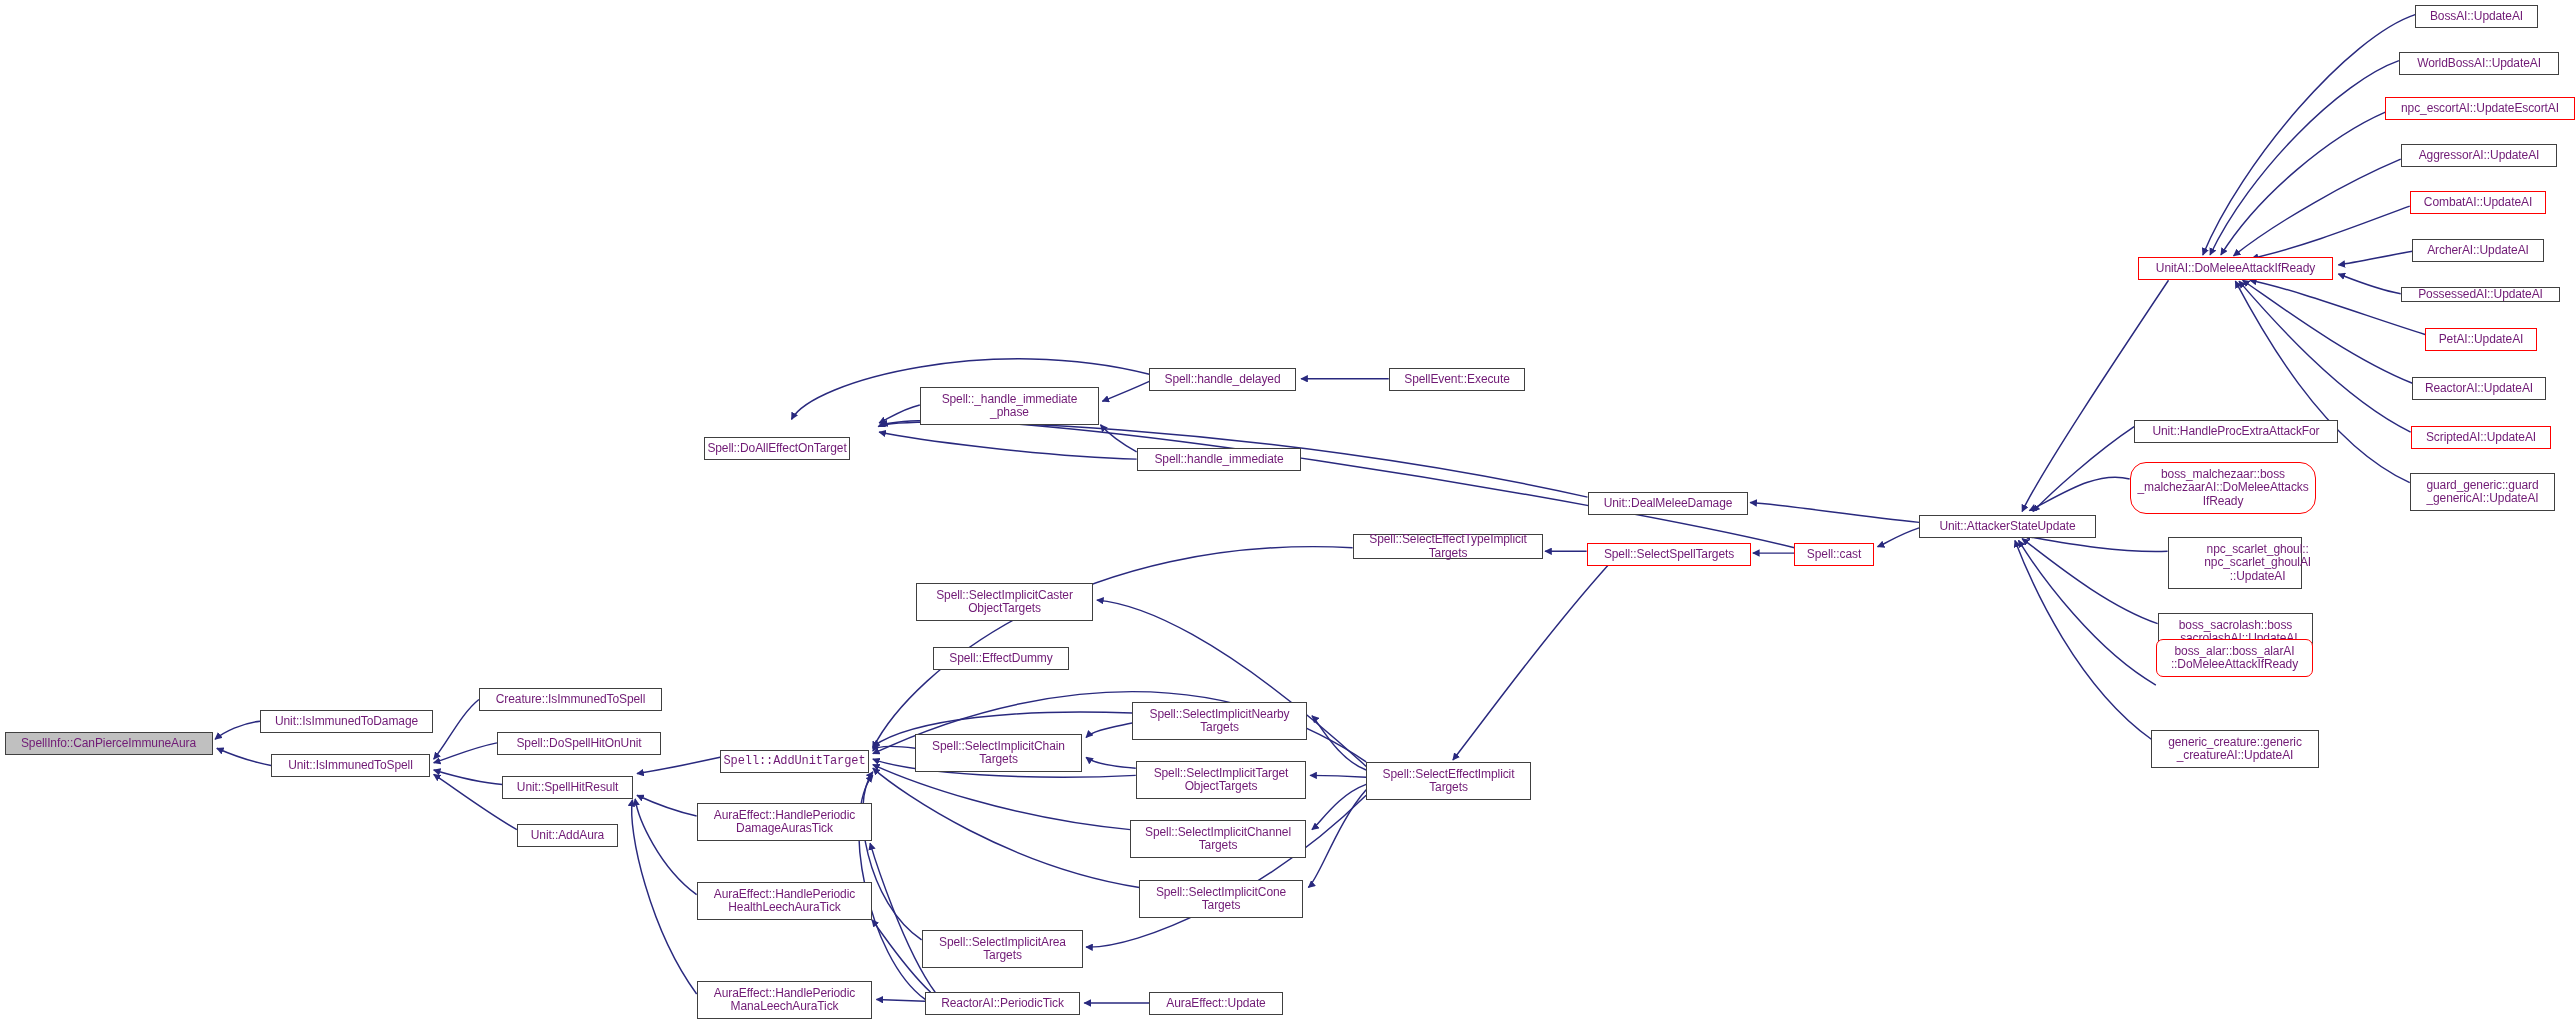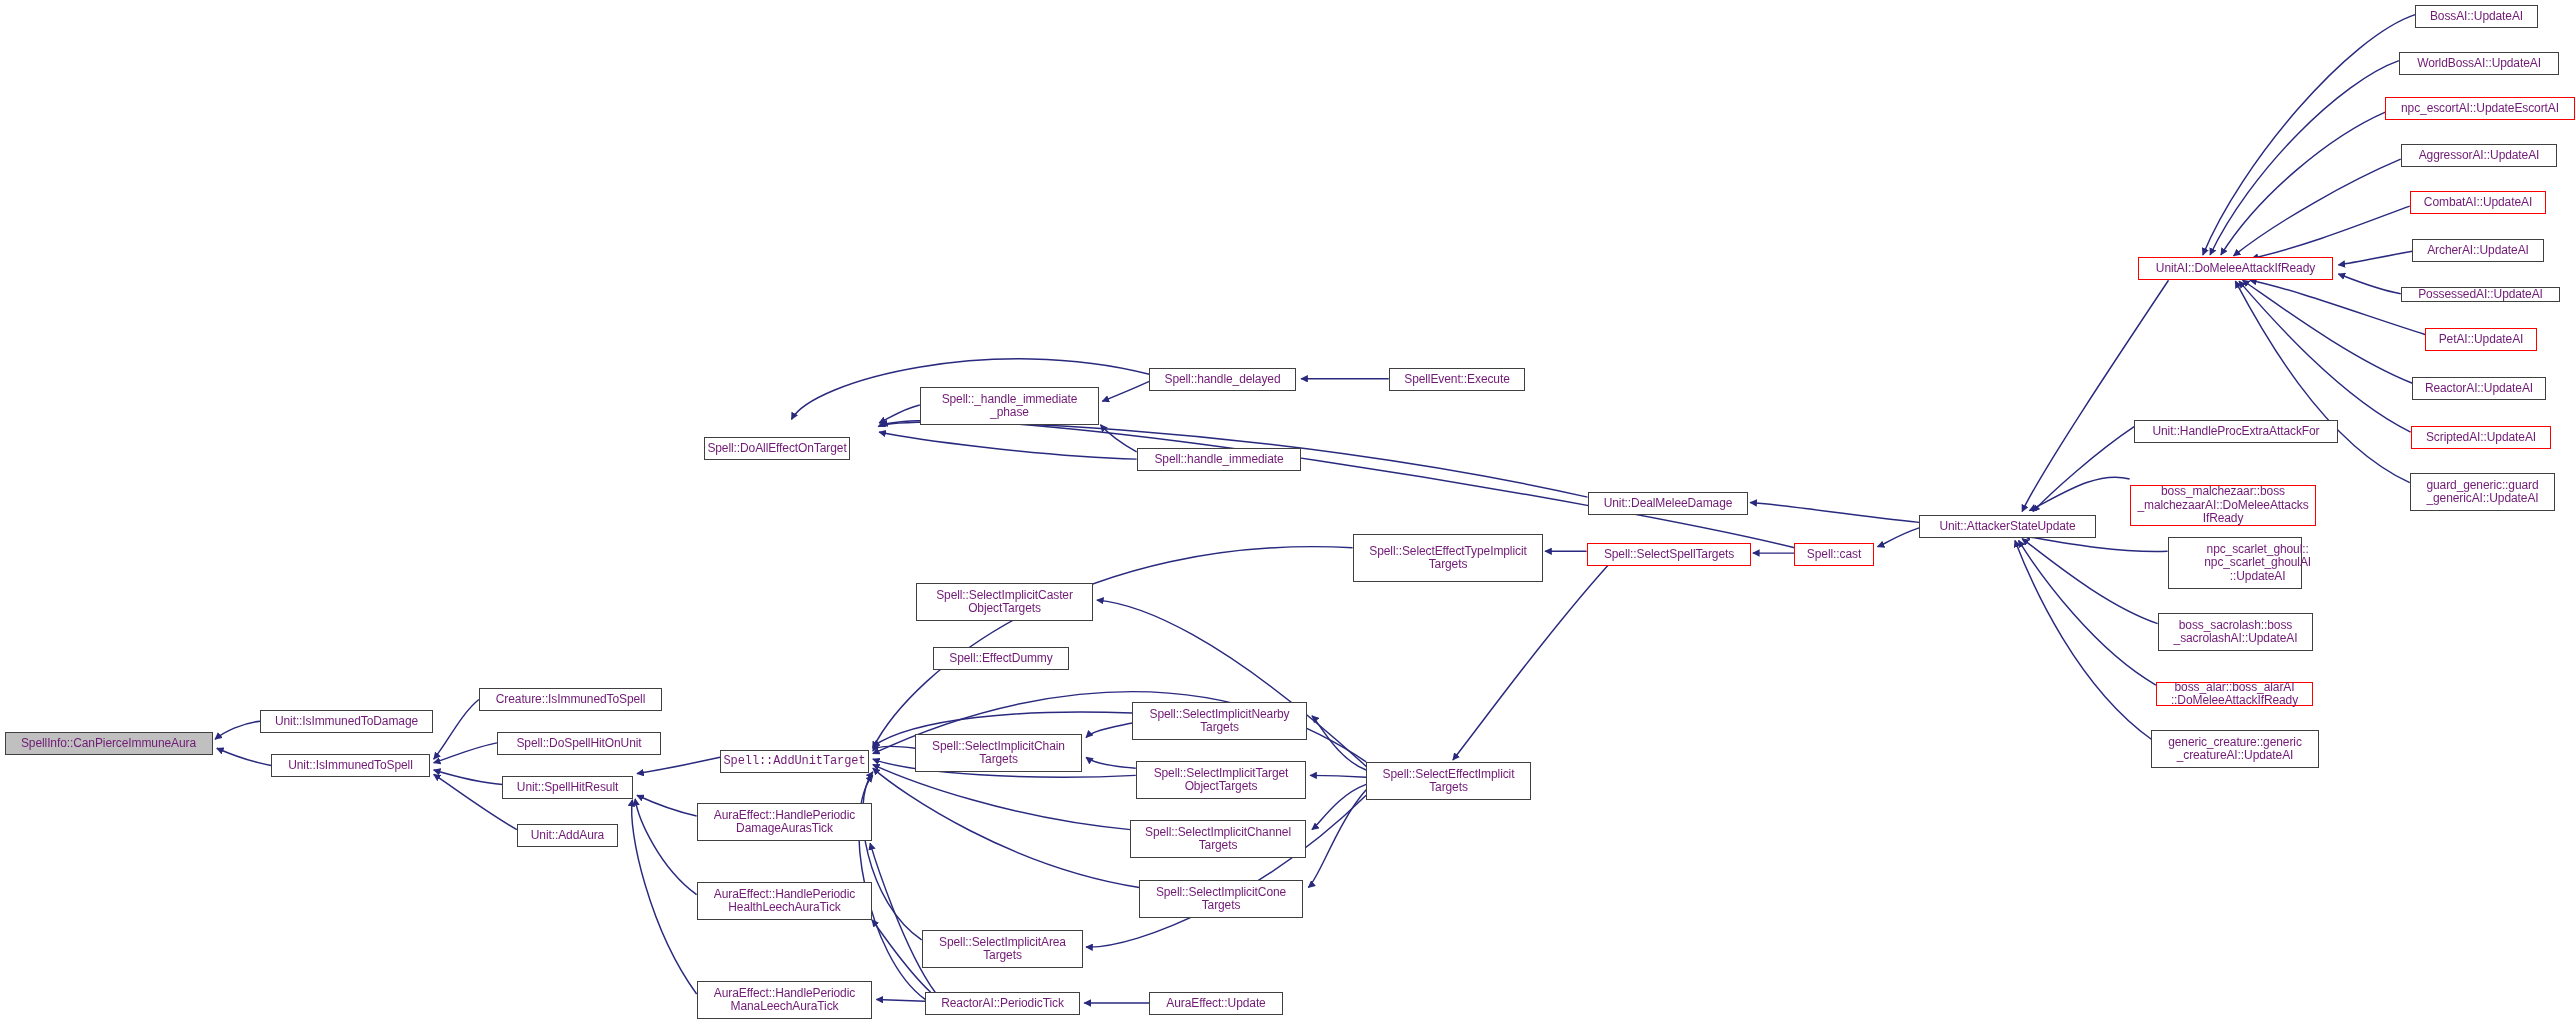--- a/index.html
+++ b/index.html
@@ -131,43 +131,43 @@
       <div class="node" style="left: 1130px; top: 820px; width: 176px; height: 38px;">Spell::SelectImplicitChannel
 Targets</div>
       <div class="node" style="left: 1139px; top: 880px; width: 164px; height: 38px;">Spell::SelectImplicitCone
 Targets</div>
       <div class="node" style="left: 1149px; top: 992px; width: 134px; height: 22.6px;">AuraEffect::Update</div>
       <div class="node" style="left: 916px; top: 583px; width: 177px; height: 38px;">Spell::SelectImplicitCaster
 ObjectTargets</div>
       <div class="node" style="left: 933px; top: 647px; width: 136px; height: 22.6px;">Spell::EffectDummy</div>
       <div class="node" style="left: 1366px; top: 762px; width: 165px; height: 38px;">Spell::SelectEffectImplicit
 Targets</div>
-      <div class="node" style="left: 1353px; top: 534px; width: 190px; height: 48px;">Spell::SelectEffectTypeImplicit
+      <div class="node" style="left: 1353px; top: 534px; width: 190px; height: 25px;">Spell::SelectEffectTypeImplicit
 Targets</div>
       <div class="node" style="left: 704px; top: 437px; width: 146px; height: 22.6px;">Spell::DoAllEffectOnTarget</div>
       <div class="node" style="left: 920px; top: 387px; width: 179px; height: 38px;">Spell::_handle_immediate
 _phase</div>
       <div class="node" style="left: 1149px; top: 368px; width: 147px; height: 22.6px;">Spell::handle_delayed</div>
       <div class="node" style="left: 1389px; top: 368px; width: 136px; height: 22.6px;">SpellEvent::Execute</div>
       <div class="node" style="left: 1137px; top: 448px; width: 164px; height: 22.6px;">Spell::handle_immediate</div>
       <div class="node" style="left: 1588px; top: 492px; width: 160px; height: 22.6px;">Unit::DealMeleeDamage</div>
       <div class="node red" style="left: 1587px; top: 543px; width: 164px; height: 22.6px;">Spell::SelectSpellTargets</div>
       <div class="node red" style="left: 1794px; top: 543px; width: 80px; height: 22.6px;">Spell::cast</div>
       <div class="node" style="left: 1919px; top: 515px; width: 177px; height: 22.6px;">Unit::AttackerStateUpdate</div>
       <div class="node red" style="left: 2138px; top: 257px; width: 195px; height: 22.6px;">UnitAI::DoMeleeAttackIfReady</div>
       <div class="node" style="left: 2134px; top: 420px; width: 204px; height: 22.6px;">Unit::HandleProcExtraAttackFor</div>
-      <div class="node red" style="left: 2130px; top: 485px; width: 186px; height: 41px;">boss_malchezaar::boss
+      <div class="node red" style="left: 2130px; top: 462px; width: 186px; height: 52px; border-radius: 16px;">boss_malchezaar::boss
 _malchezaarAI::DoMeleeAttacks
 IfReady</div>
       <div class="node" style="left: 2168px; top: 537px; width: 134px; height: 52px; padding-left: 48px;">npc_scarlet_ghoul::
 npc_scarlet_ghoulAI
 ::UpdateAI</div>
       <div class="node" style="left: 2158px; top: 613px; width: 155px; height: 38px;">boss_sacrolash::boss
 _sacrolashAI::UpdateAI</div>
-      <div class="node red" style="left: 2156px; top: 682px; width: 157px; height: 24px;">boss_alar::boss_alarAI
+      <div class="node red" style="left: 2156px; top: 639px; width: 157px; height: 38px; border-radius: 7px;">boss_alar::boss_alarAI
 ::DoMeleeAttackIfReady</div>
       <div class="node" style="left: 2151px; top: 730px; width: 168px; height: 38px;">generic_creature::generic
 _creatureAI::UpdateAI</div>
       <div class="node" style="left: 2415px; top: 5.4px; width: 123px; height: 22.6px;">BossAI::UpdateAI</div>
       <div class="node" style="left: 2399px; top: 52px; width: 160px; height: 22.6px;">WorldBossAI::UpdateAI</div>
       <div class="node red" style="left: 2385px; top: 97px; width: 190px; height: 22.6px;">npc_escortAI::UpdateEscortAI</div>
       <div class="node" style="left: 2401px; top: 144px; width: 156px; height: 22.6px;">AggressorAI::UpdateAI</div>
       <div class="node red" style="left: 2410px; top: 191px; width: 136px; height: 22.6px;">CombatAI::UpdateAI</div>
       <div class="node" style="left: 2412px; top: 239px; width: 132px; height: 22.6px;">ArcherAI::UpdateAI</div>
       <div class="node" style="left: 2401px; top: 287px; width: 159px; height: 15px;">PossessedAI::UpdateAI</div>

